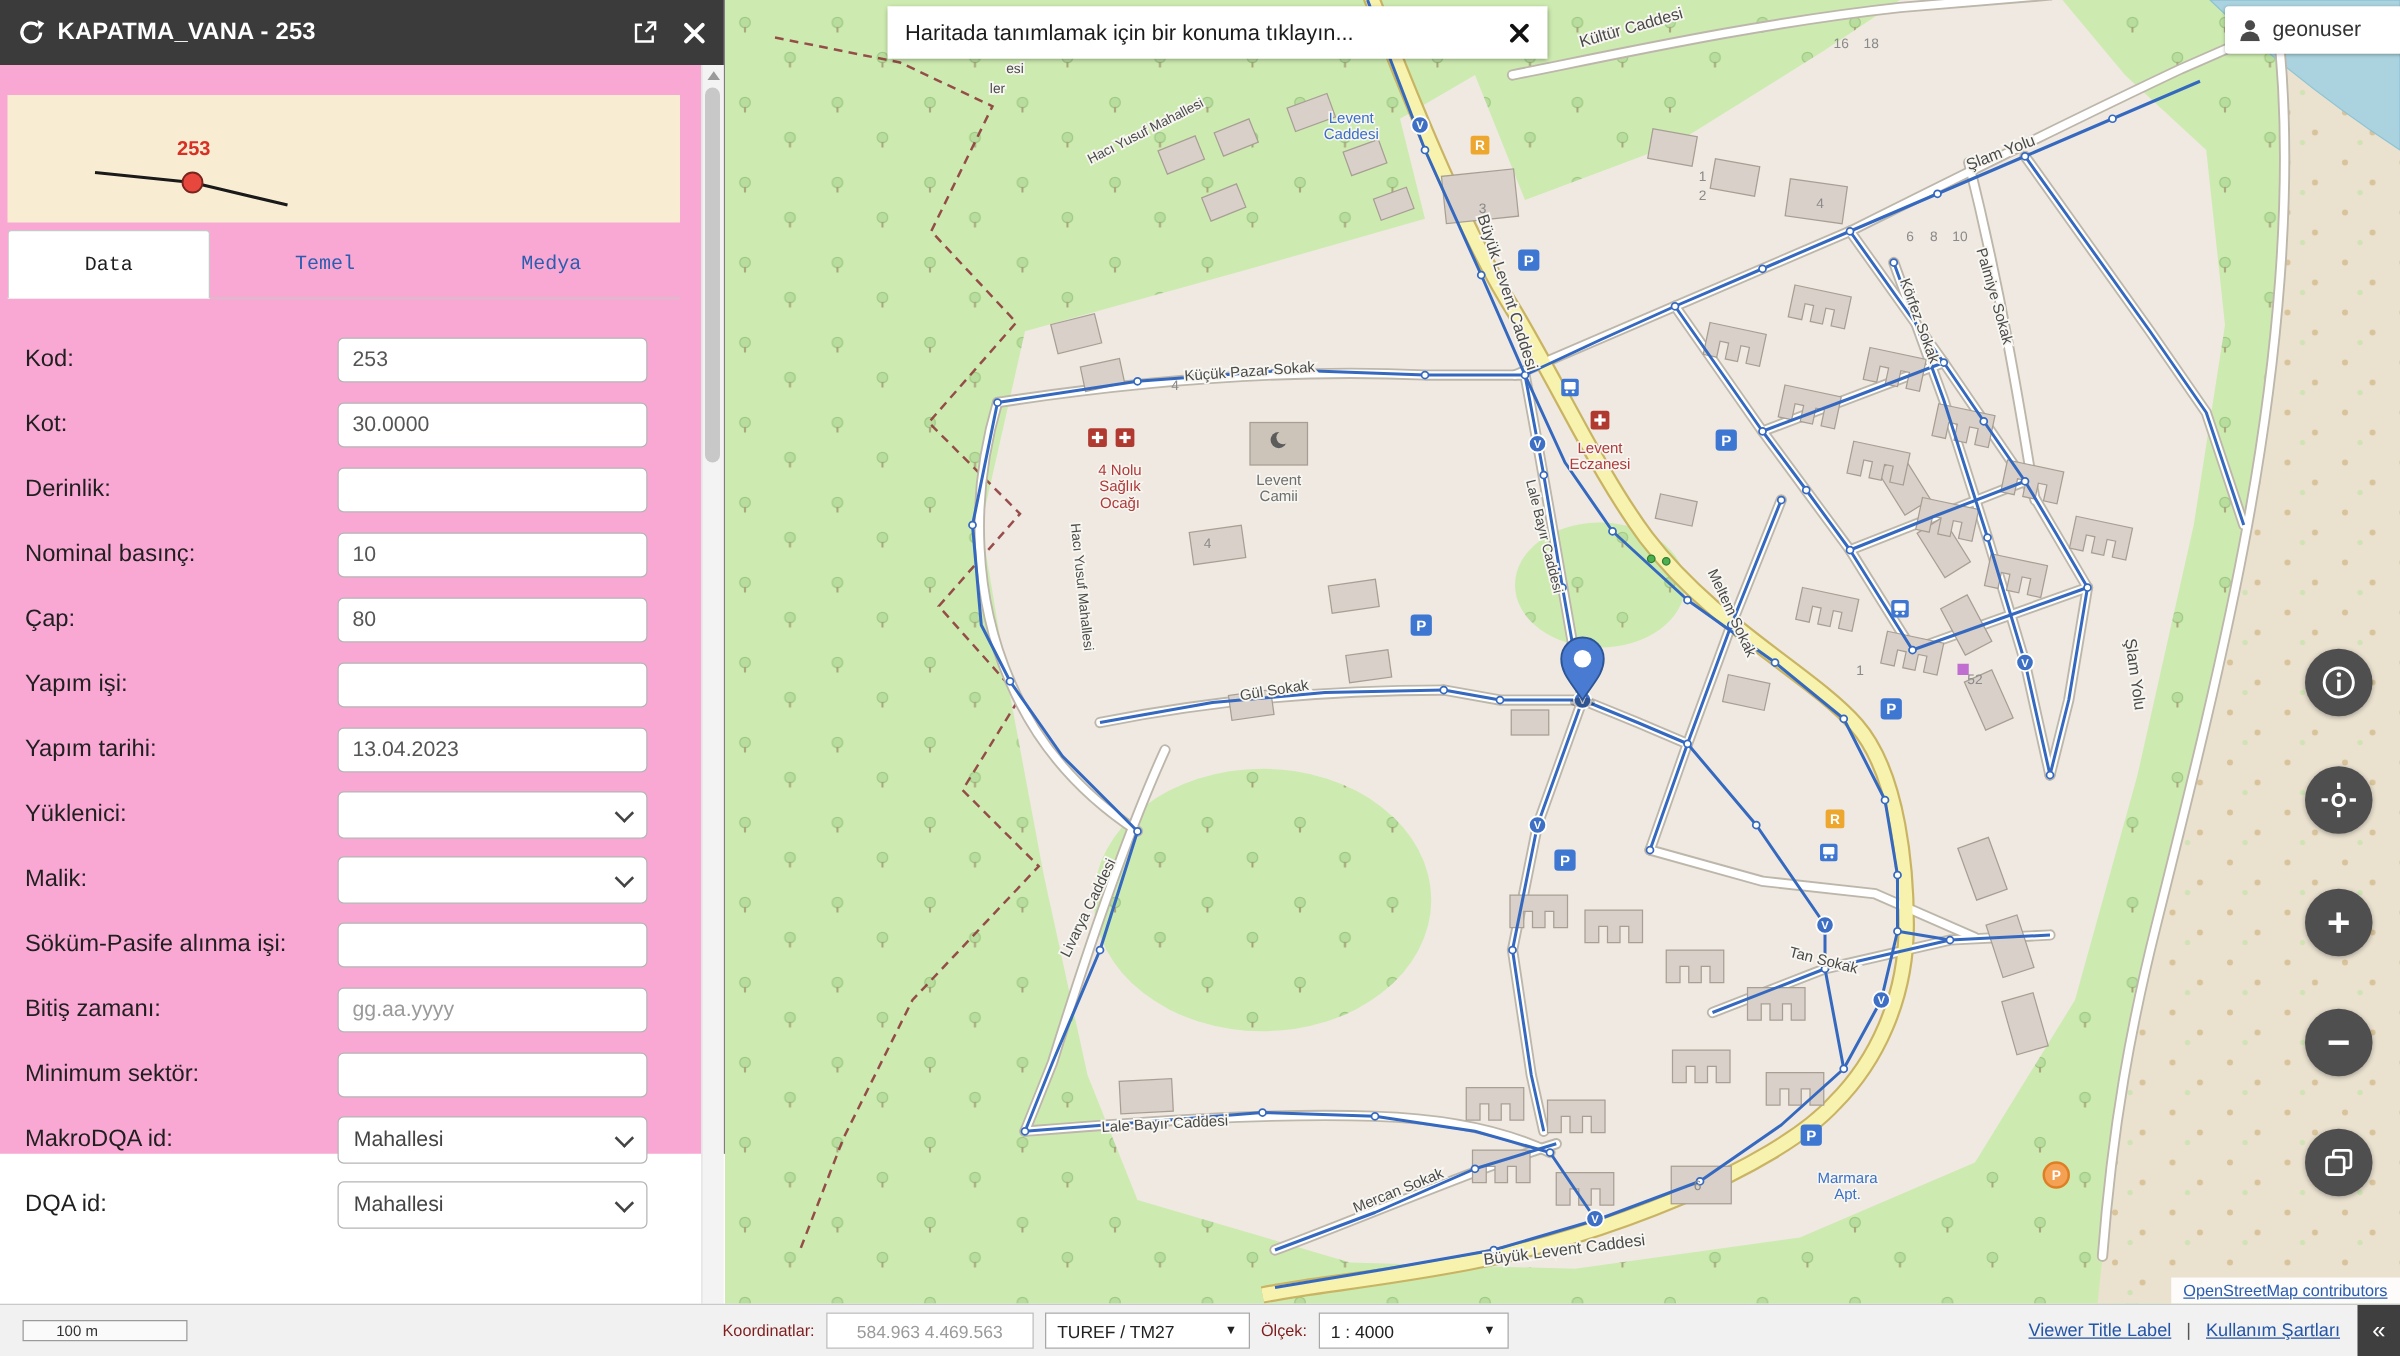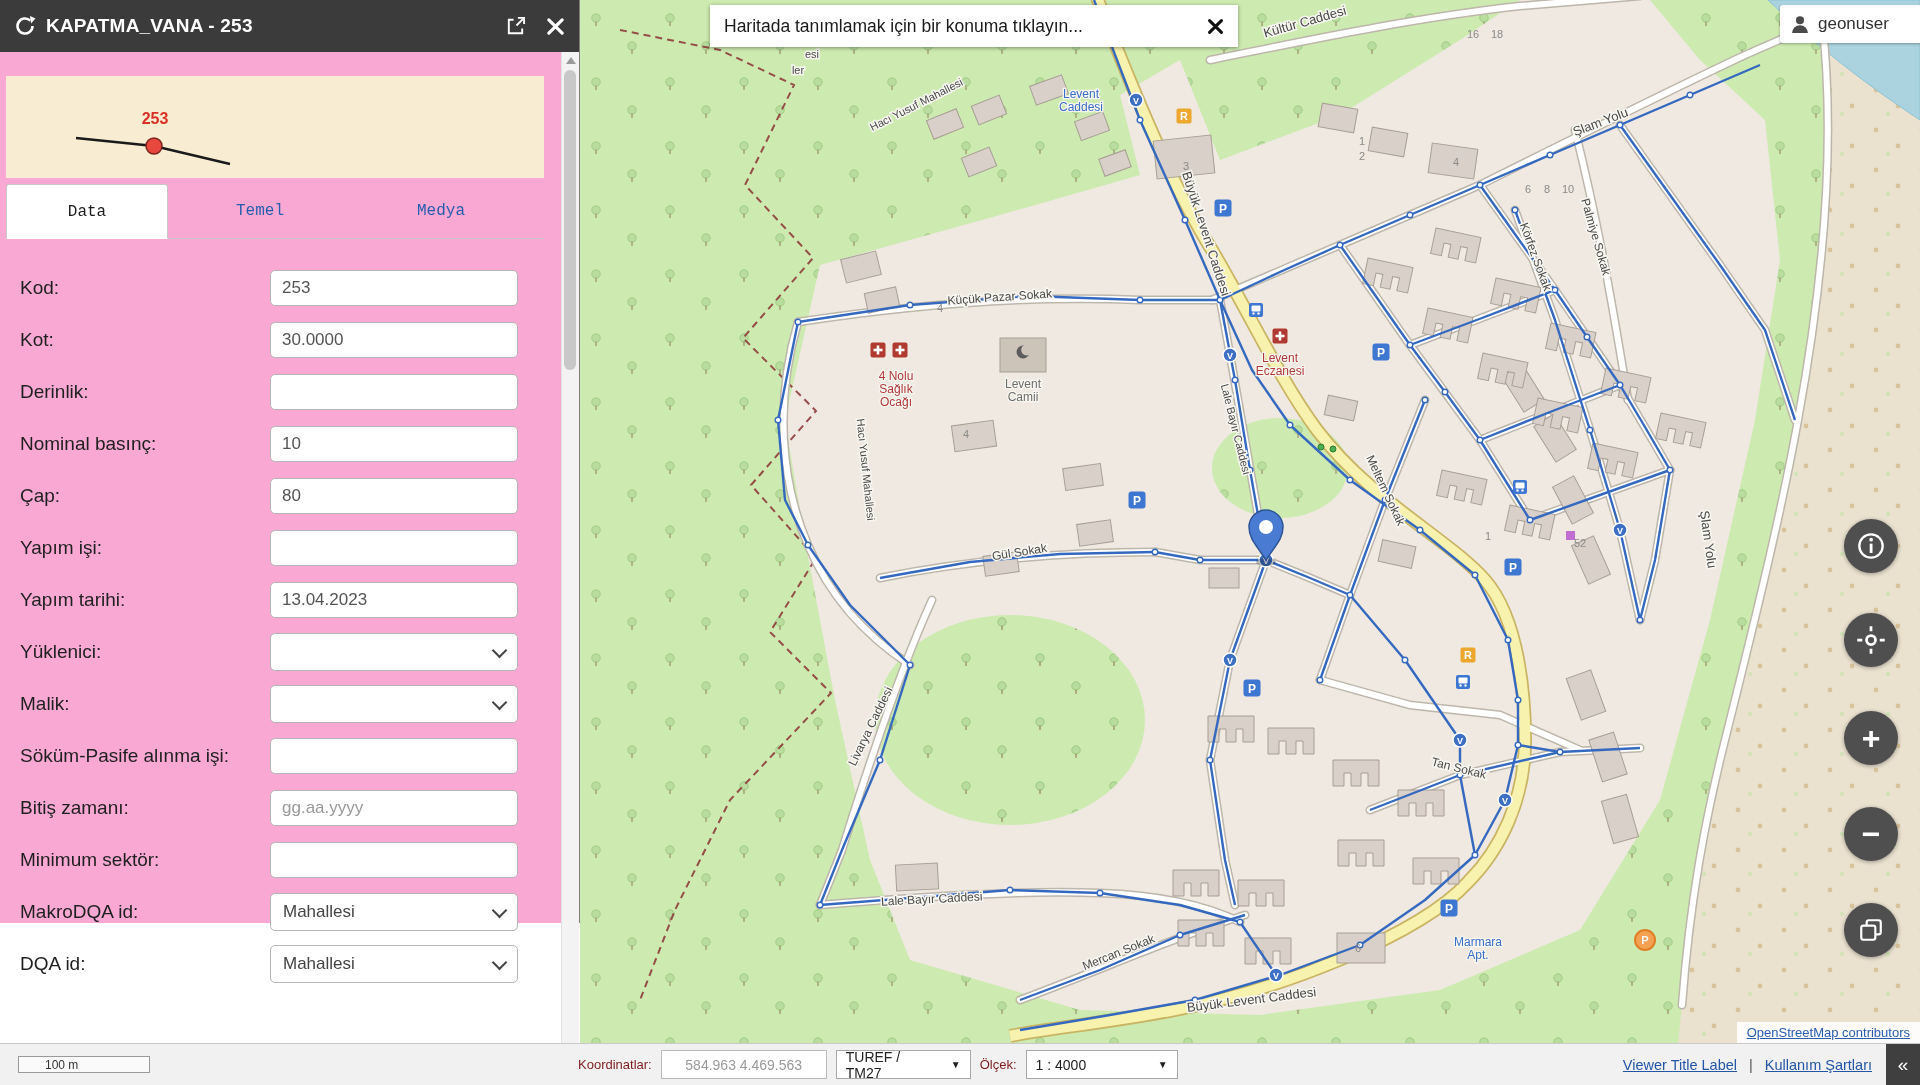--- a/index.html
+++ b/index.html
@@ -68,21 +68,21 @@
             font-size:12px;color:#333;display:flex;align-items:center;padding-left:26px;
             box-sizing:border-box;margin-left:18px;}
   .sb-group{display:flex;align-items:center;gap:9px;margin-left:428px;}
   .sb-label{font-size:13px;color:#7f1d1d;}
   .coords-input{width:160px;height:25px;border:1px solid #bbb;background:#fff;color:#9a9a9a;
                 font-size:14px;text-align:center;outline:none;}
   .sb-select{height:29px;border:1px solid #a8a8a8;background:#fff;font-size:14px;color:#222;
              display:flex;align-items:center;justify-content:space-between;padding:0 9px;
              cursor:pointer;box-sizing:border-box;}
   .sb-select .arr{font-size:10px;color:#222;margin-left:12px;}
-  .crs{width:135px;} .scalesel{width:152px;}
+  .crs{width:164px;} .scalesel{width:152px;}
   .sb-links{margin-left:auto;display:flex;align-items:center;gap:12px;font-size:14.5px;}
   .sb-links a{color:#2456a8;text-decoration:underline;cursor:pointer;}
   .sb-sep{color:#555;}
   .collapse-btn{width:34px;height:41px;background:#3f3f3f;color:#fff;font-size:19px;display:flex;
                 align-items:center;justify-content:center;margin-left:14px;cursor:pointer;}
 </style>
 </head>
 <body>
 
 <div id="panel">

